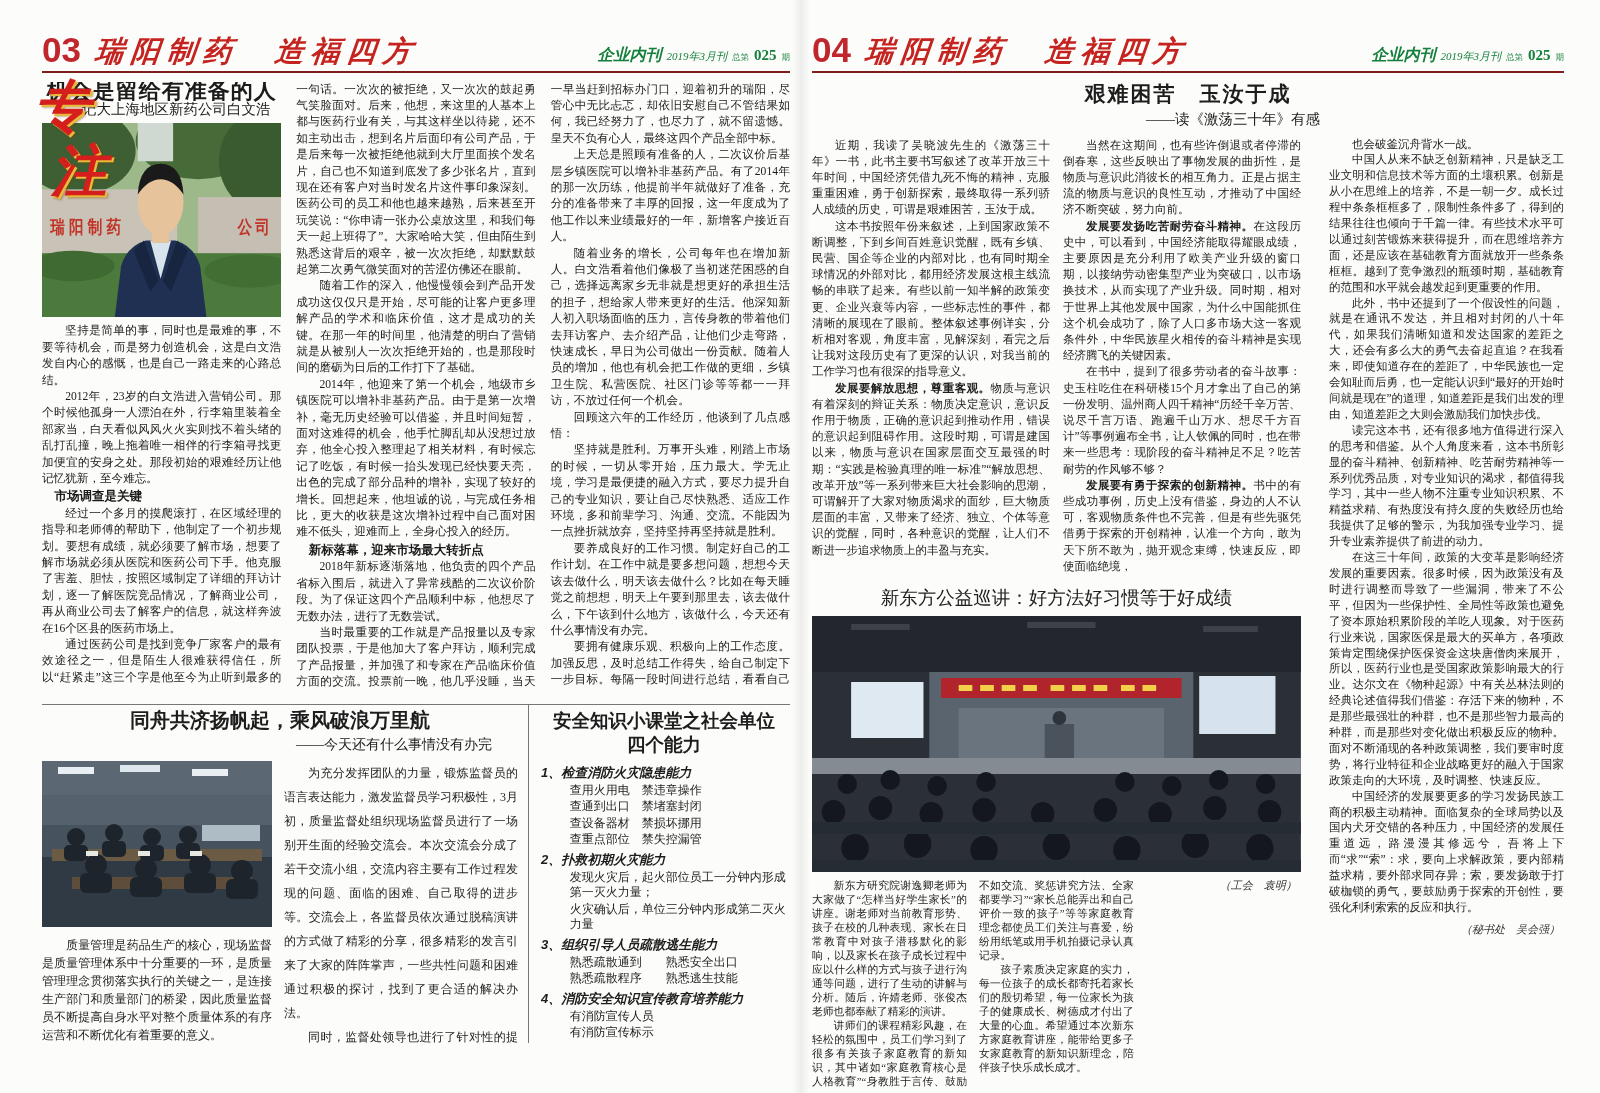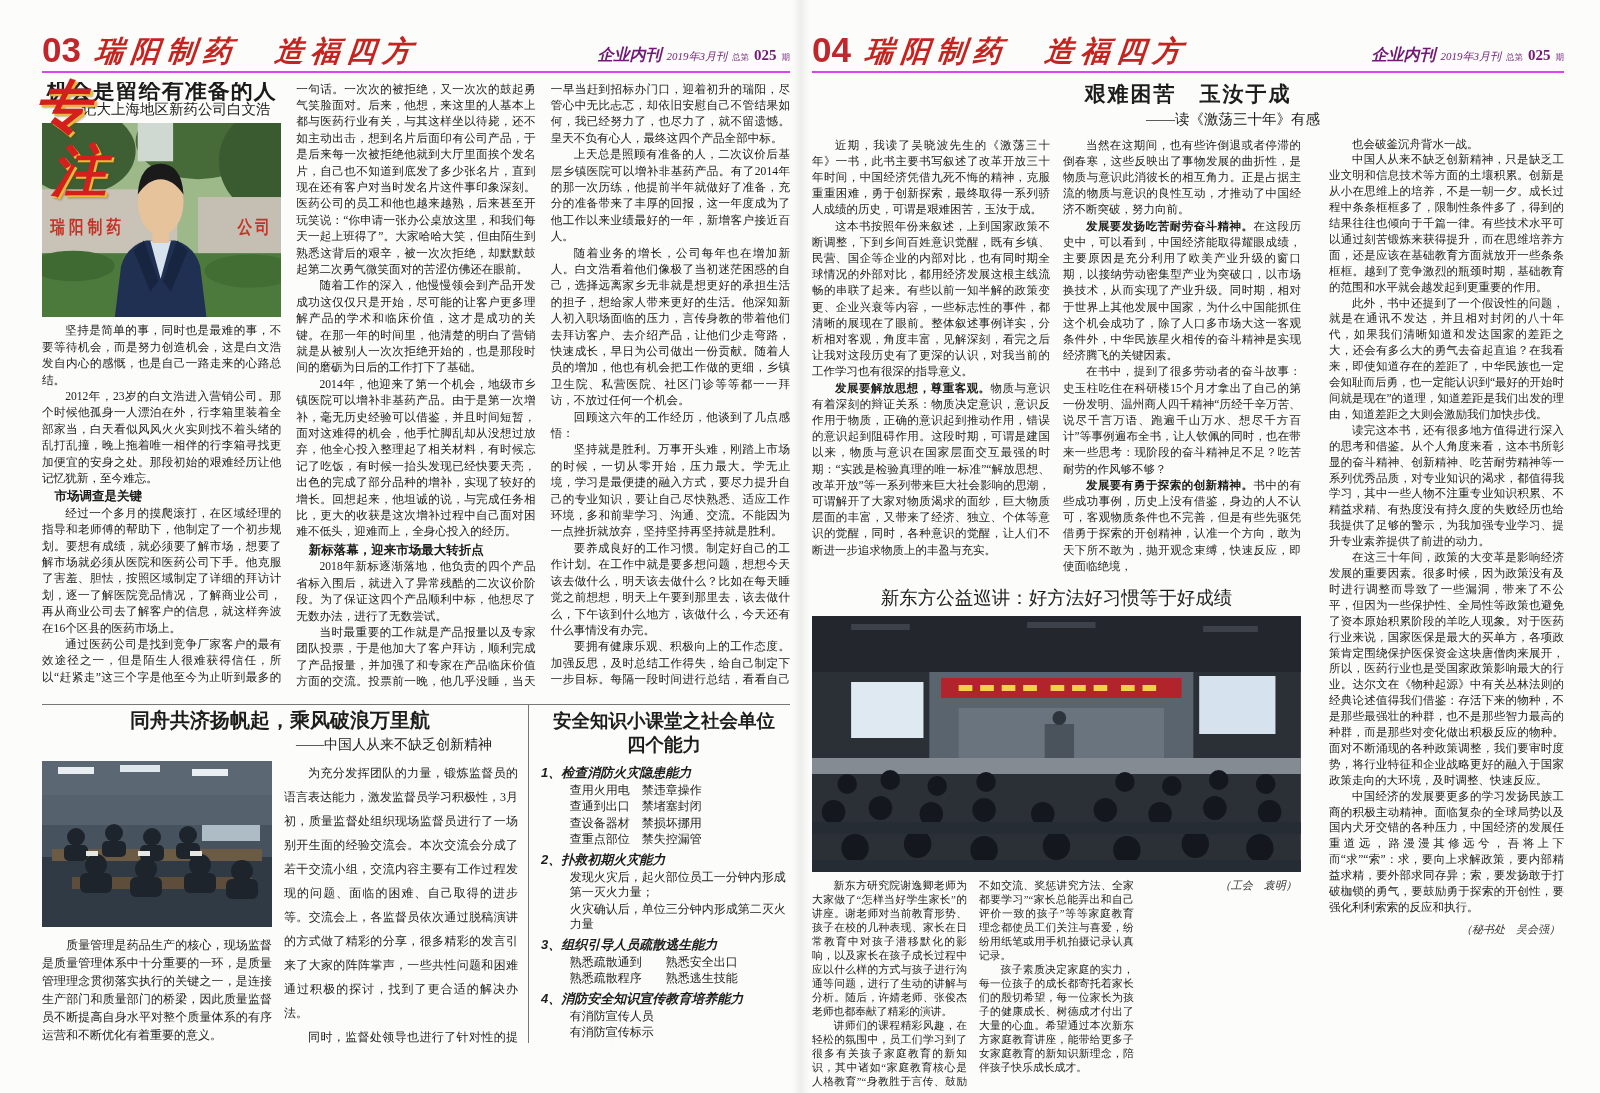--- a/index.html
+++ b/index.html
@@ -8,25 +8,25 @@
     background:#fcfcfa;color:#1d1d1d;
     font-family:"Liberation Serif","DejaVu Serif",serif;
   }
   .gutter{position:absolute;left:792px;top:0;width:18px;height:100%;
     background:linear-gradient(90deg,rgba(0,0,0,0) 0%,rgba(0,0,0,.06) 50%,rgba(0,0,0,0) 100%);}
   .page{position:absolute;top:34px;}
   #page-left{left:42px;width:748px;}
   #page-right{left:812px;width:752px;}
 
   
-  .ph{display:flex;align-items:flex-end;gap:14px;border-bottom:2px solid #d946ef;padding-bottom:5px;}
+  .ph{display:flex;align-items:flex-end;gap:14px;border-bottom:2px solid #7f1d1d;padding-bottom:5px;}
   .ph-no{font-family:"Liberation Sans",sans-serif;font-weight:bold;font-size:35px;line-height:.9;color:#c0272d;}
   .ph-title{font-family:"DejaVu Serif",serif;font-weight:bold;font-style:italic;font-size:29px;line-height:1;
     color:#c5231f;letter-spacing:7px;transform:skewX(-6deg);}
-  .ph-issue{margin-left:auto;color:#701a75;white-space:nowrap;display:flex;align-items:baseline;gap:5px;}
+  .ph-issue{margin-left:auto;color:#15803d;white-space:nowrap;display:flex;align-items:baseline;gap:5px;}
   .ph-issue .nm{font-weight:bold;font-style:italic;font-size:16px;}
   .ph-issue .dt{font-style:italic;font-size:11px;}
   .ph-issue .np{font-size:8.5px;}
   .ph-issue .no{font-size:15px;font-weight:bold;}
   .ph-issue .ns{font-size:8.5px;}
 
   
   .focus-label{position:absolute;left:-8px;top:48px;z-index:6;font-weight:bold;font-style:italic;
     font-size:56px;line-height:.92;color:#d41f1c;
     text-shadow:2px 2px 0 #e9b93c,3px 3px 2px rgba(120,70,0,.45);}
@@ -157,21 +157,21 @@
         <p class="para">坚持就是胜利。万事开头难，刚踏上市场的时候，一切从零开始，压力最大。学无止境，学习是最便捷的融入方式，要尽力提升自己的专业知识，要让自己尽快熟悉、适应工作环境，多和前辈学习、沟通、交流。不能因为一点挫折就放弃，坚持坚持再坚持就是胜利。</p>
         <p class="para">要养成良好的工作习惯。制定好自己的工作计划。在工作中就是要多想问题，想想今天该去做什么，明天该去做什么？比如在每天睡觉之前想想，明天上午要到那里去，该去做什么，下午该到什么地方，该做什么，今天还有什么事情没有办完。</p>
         <p class="para">要拥有健康乐观、积极向上的工作态度。加强反思，及时总结工作得失，给自己制定下一步目标。每隔一段时间进行总结，看看自己有哪些不足，及时改正下次不要再犯。客户遇到问题，不能置之不理一定要尽全力帮助他们解决。先做人再做事，才能更好的完成任务。</p>
       </div>
 
   </div>
 
   <div class="bottomL">
     <div class="bl-left">
       <div class="q-title">同舟共济扬帆起，乘风破浪万里航</div>
-      <div class="q-sub">——中国人从来不缺乏创新精神</div>
+      <div class="q-sub">——今天还有什么事情没有办完</div>
       <div class="q-row">
         <div class="q-photo-col">
           <div class="q-photo">
             <svg viewBox="0 0 230 166" preserveAspectRatio="none">
               <rect width="230" height="166" fill="#46525e"></rect>
               <rect x="0" y="0" width="230" height="34" fill="#5b6874"></rect>
               <rect x="16" y="6" width="36" height="7" fill="#e8eef2"></rect>
               <rect x="78" y="4" width="40" height="7" fill="#dfe7ee"></rect>
               <rect x="150" y="8" width="36" height="7" fill="#e8eef2"></rect>
               <rect x="160" y="36" width="58" height="44" fill="#aebcc6"></rect>

